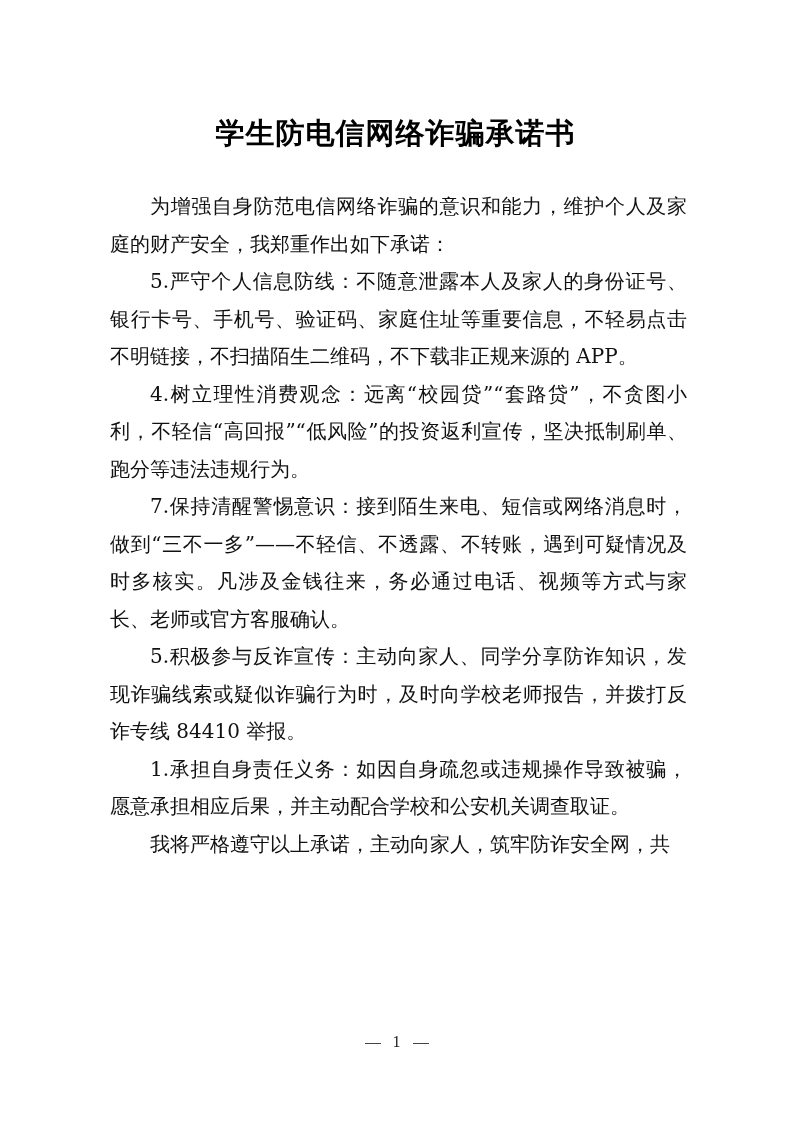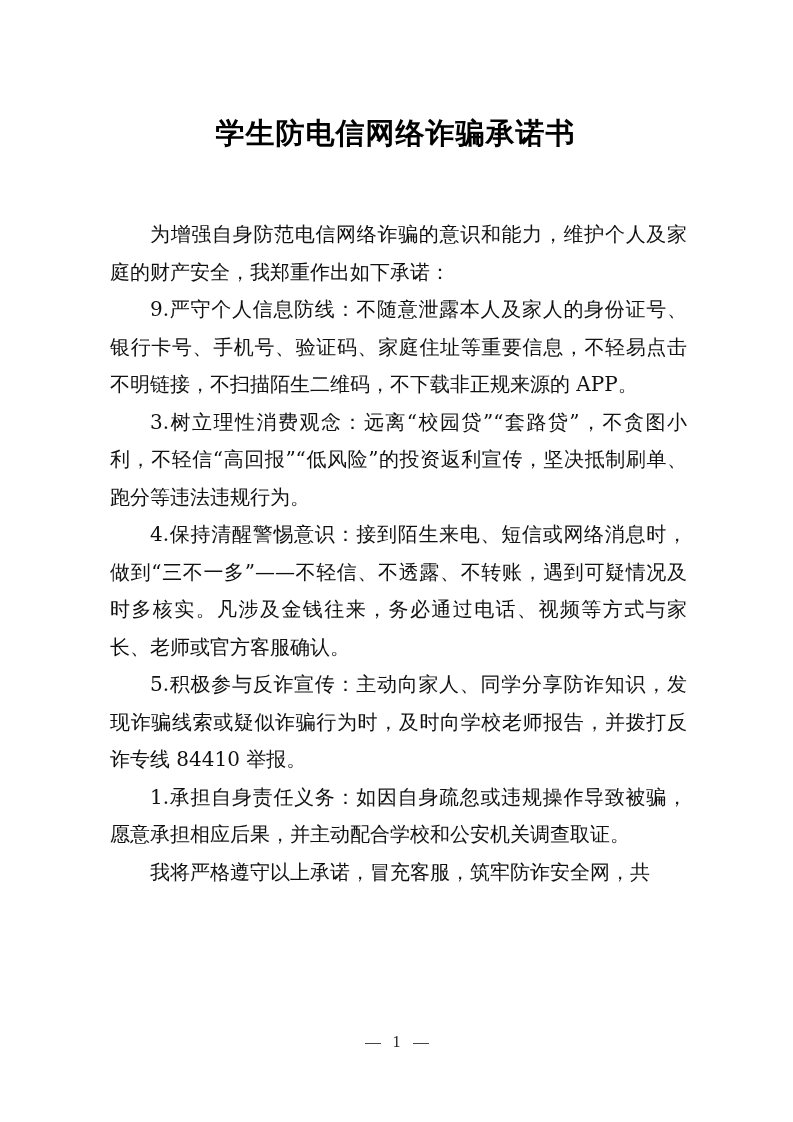--- a/index.html
+++ b/index.html
@@ -4,45 +4,45 @@
 <style>
   html, body { margin:0; padding:0; background:#ffffff; }
   body { width:793px; height:1122px; position:relative; overflow:hidden; }
   .page { position:absolute; left:0; top:0; width:793px; height:1122px; background:#fff; }
   .title {
     position:absolute; left:0; top:113px; width:791px; text-align:center;
     font-family:"DejaVu Sans", sans-serif; font-weight:bold; font-size:29px;
     letter-spacing:1px; color:#000; line-height:40px;
   }
   .body {
-    position:absolute; left:110px; top:216px; width:577px;
+    position:absolute; left:110px; top:188px; width:577px;
     font-family:"DejaVu Serif", serif; font-size:20px; color:#111;
     line-height:37.5px; text-align:justify;
   }
   .para { margin:0; text-indent:40px; }
   .footer {
     position:absolute; left:0; top:1033px; width:793px; text-align:center;
     font-family:"Liberation Serif", serif; font-size:16px; color:#222;
   }
   .dash { display:inline-block; width:16px; height:1px; background:#444; vertical-align:middle; margin:0 8px; }
 </style>
 </head>
 <body>
 
 <div class="page">
   <div class="title">学生防电信网络诈骗承诺书</div>
 
   <div class="body">
     <p class="para">为增强自身防范电信网络诈骗的意识和能力，维护个人及家庭的财产安全，我郑重作出如下承诺：</p>
-    <p class="para">9.严守个人信息防线：不随意泄露本人及家人的身份证号、银行卡号、手机号、验证码、家庭住址等重要信息，不轻易点击不明链接，不扫描陌生二维码，不下载非正规来源的 APP。</p>
-    <p class="para">3.树立理性消费观念：远离“校园贷”“套路贷”，不贪图小利，不轻信“高回报”“低风险”的投资返利宣传，坚决抵制刷单、跑分等违法违规行为。</p>
-    <p class="para">4.保持清醒警惕意识：接到陌生来电、短信或网络消息时，做到“三不一多”——不轻信、不透露、不转账，遇到可疑情况及时多核实。凡涉及金钱往来，务必通过电话、视频等方式与家长、老师或官方客服确认。</p>
+    <p class="para">5.严守个人信息防线：不随意泄露本人及家人的身份证号、银行卡号、手机号、验证码、家庭住址等重要信息，不轻易点击不明链接，不扫描陌生二维码，不下载非正规来源的 APP。</p>
+    <p class="para">4.树立理性消费观念：远离“校园贷”“套路贷”，不贪图小利，不轻信“高回报”“低风险”的投资返利宣传，坚决抵制刷单、跑分等违法违规行为。</p>
+    <p class="para">7.保持清醒警惕意识：接到陌生来电、短信或网络消息时，做到“三不一多”——不轻信、不透露、不转账，遇到可疑情况及时多核实。凡涉及金钱往来，务必通过电话、视频等方式与家长、老师或官方客服确认。</p>
     <p class="para">5.积极参与反诈宣传：主动向家人、同学分享防诈知识，发现诈骗线索或疑似诈骗行为时，及时向学校老师报告，并拨打反诈专线 84410 举报。</p>
     <p class="para">1.承担自身责任义务：如因自身疏忽或违规操作导致被骗，愿意承担相应后果，并主动配合学校和公安机关调查取证。</p>
-    <p class="para">我将严格遵守以上承诺，冒充客服，筑牢防诈安全网，共</p>
+    <p class="para">我将严格遵守以上承诺，主动向家人，筑牢防诈安全网，共</p>
   </div>
 
   <div class="footer">
     <span class="dash"></span>
     <span>1</span>
     <span class="dash"></span>
   </div>
 </div>
 
 </body></html>

